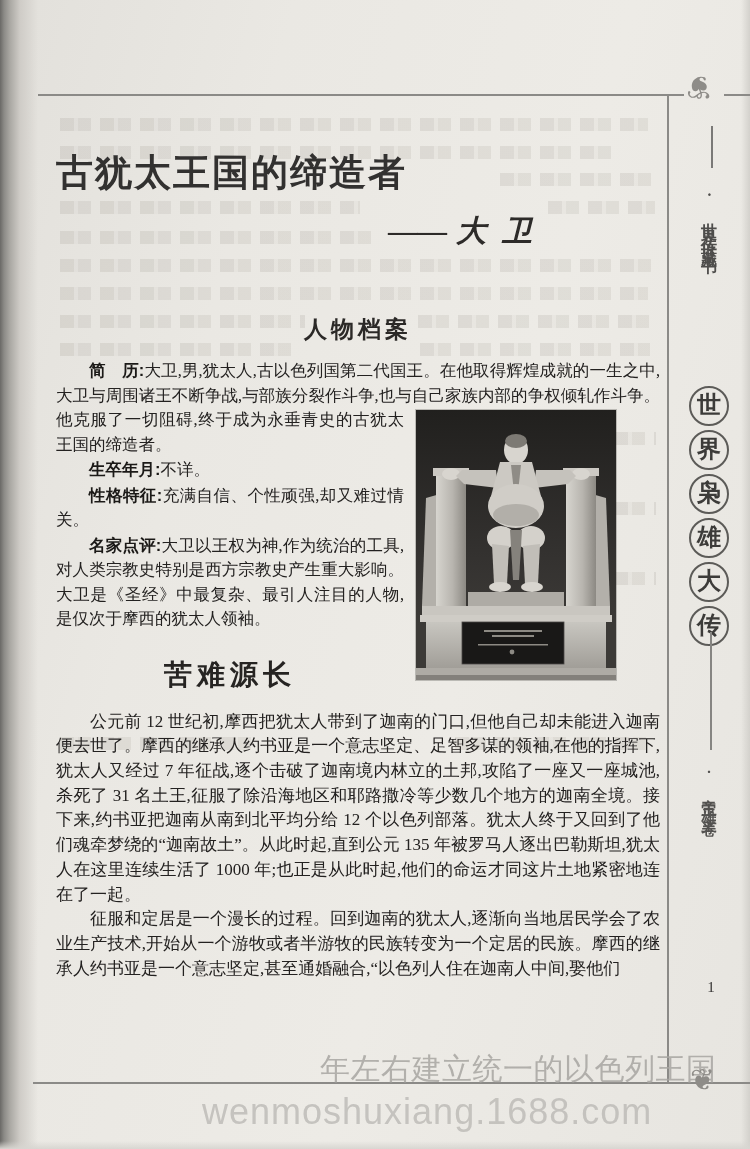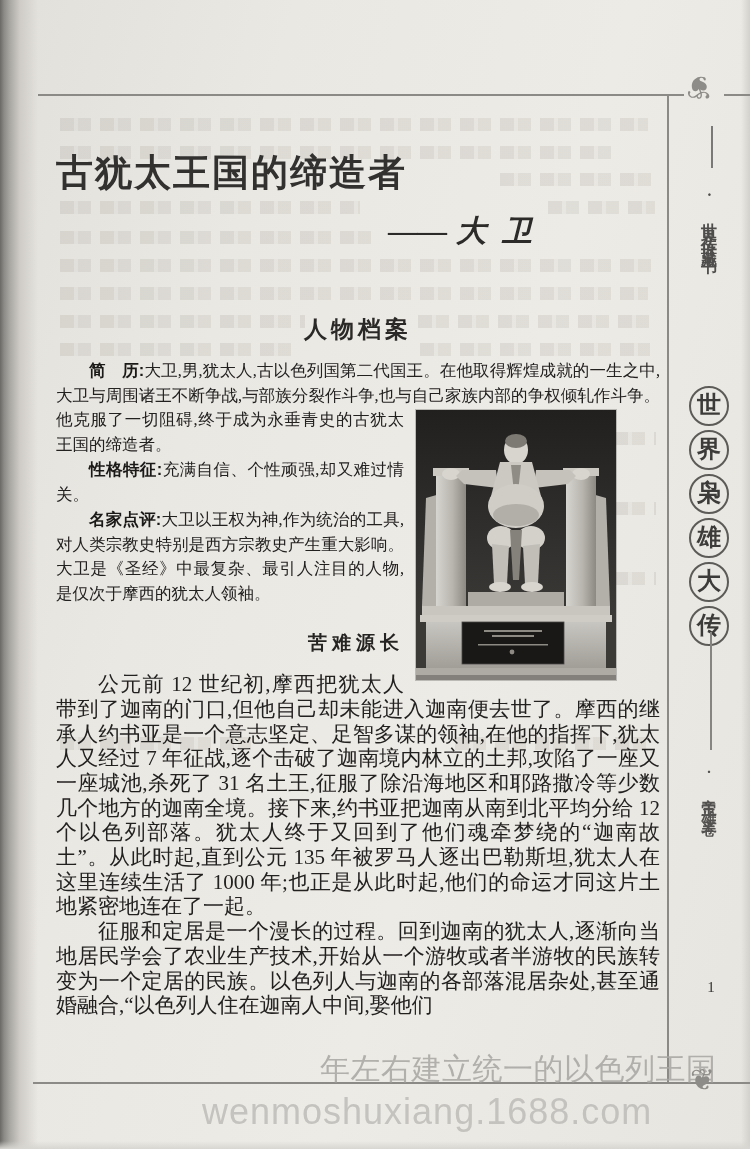--- a/index.html
+++ b/index.html
@@ -39,24 +39,24 @@
   .profile-body{margin-top:13px; font-size:16.5px; line-height:24.5px;
     text-align:justify; color:#232120;}
   .profile-body p{margin:0; text-indent:2em;}
   .profile-body b{font-family:"Liberation Sans",sans-serif; color:#1b1917; font-weight:bold;}
   .img-push{float:right; width:0; height:52px;}
   figure.statue{float:right; clear:right; width:200px; height:270px;
     margin:0 44px 6px 12px; padding:0; outline:1px solid rgba(40,38,35,.25);}
   figure.statue svg{display:block;}
 
   h2.story-heading{
-    clear:none; margin:24px 0 0; text-align:right;
-    font-size:19px; font-weight:bold; letter-spacing:5px; color:#262422;
-  }
-  .story p{margin:16px 0 0; font-size:21px; line-height:24.7px;
+    clear:none; margin:24px 0 0; text-align:center;
+    font-size:28px; font-weight:bold; letter-spacing:5px; color:#262422;
+  }
+  .story p{margin:16px 0 0; font-size:17px; line-height:24.7px;
     text-indent:2em; text-align:justify;}
   .story p + p{margin-top:0;}
 
   
   .ornament{position:absolute; color:#8e8c88; font-family:"DejaVu Sans",sans-serif;}
   .orn-top{left:686px; top:68px; font-size:32px; transform:scaleY(-1);}
   .orn-bottom{left:690px; top:1062px; font-size:30px;}
   .side-dash{position:absolute; left:711px; top:126px; width:2px; height:42px; background:#7a7977;}
   .series-label{
     position:absolute; left:698px; top:186px; height:185px;
@@ -189,28 +189,29 @@
           <rect x="68" y="220" width="58" height="2" fill="#8d8a84"></rect>
           <rect x="76" y="225" width="42" height="2" fill="#8d8a84"></rect>
           <rect x="62" y="234" width="70" height="1.5" fill="#8d8a84"></rect>
           <circle cx="96" cy="242" r="2.4" fill="#8d8a84"></circle>
           <rect x="0" y="258" width="200" height="7" fill="#aeaba5"></rect>
           <rect x="0" y="265" width="200" height="5" fill="#83807b"></rect>
         </svg>
       </figure>
 
       <p><b>简　历:</b><span>大卫,男,犹太人,古以色列国第二代国王。在他取得辉煌成就的一生之中,大卫与周围诸王不断争战,与部族分裂作斗争,也与自己家族内部的争权倾轧作斗争。他克服了一切阻碍,终于成为永垂青史的古犹太王国的缔造者。</span></p>
+      <p><b>生卒年月:</b><span>不详。</span></p>
       <p><b>性格特征:</b><span>充满自信、个性顽强,却又难过情关。</span></p>
       <p><b>名家点评:</b><span>大卫以王权为神,作为统治的工具,对人类宗教史特别是西方宗教史产生重大影响。大卫是《圣经》中最复杂、最引人注目的人物,是仅次于摩西的犹太人领袖。</span></p>
     </div>
 
     <div class="story">
       <h2 class="story-heading">苦难源长</h2>
       <p>公元前 12 世纪初,摩西把犹太人带到了迦南的门口,但他自己却未能进入迦南便去世了。摩西的继承人约书亚是一个意志坚定、足智多谋的领袖,在他的指挥下,犹太人又经过 7 年征战,逐个击破了迦南境内林立的土邦,攻陷了一座又一座城池,杀死了 31 名土王,征服了除沿海地区和耶路撒冷等少数几个地方的迦南全境。接下来,约书亚把迦南从南到北平均分给 12 个以色列部落。犹太人终于又回到了他们魂牵梦绕的“迦南故土”。从此时起,直到公元 135 年被罗马人逐出巴勒斯坦,犹太人在这里连续生活了 1000 年;也正是从此时起,他们的命运才同这片土地紧密地连在了一起。</p>
-      <p>征服和定居是一个漫长的过程。回到迦南的犹太人,逐渐向当地居民学会了农业生产技术,开始从一个游牧或者半游牧的民族转变为一个定居的民族。以色列人与迦南的各部落混居杂处,甚至通婚融合,“以色列人住在迦南人中间,娶他们</p>
+      <p>征服和定居是一个漫长的过程。回到迦南的犹太人,逐渐向当地居民学会了农业生产技术,开始从一个游牧或者半游牧的民族转变为一个定居的民族。摩西的继承人约书亚是一个意志坚定,甚至通婚融合,“以色列人住在迦南人中间,娶他们</p>
     </div>
   </div>
 
   <div class="ornament orn-top">❦</div>
   <div class="side-dash"></div>
   <div class="series-label">·世界传世藏书·</div>
 
   <div class="title-seal">
     <div class="seal-char">世</div>
     <div class="seal-char">界</div>

